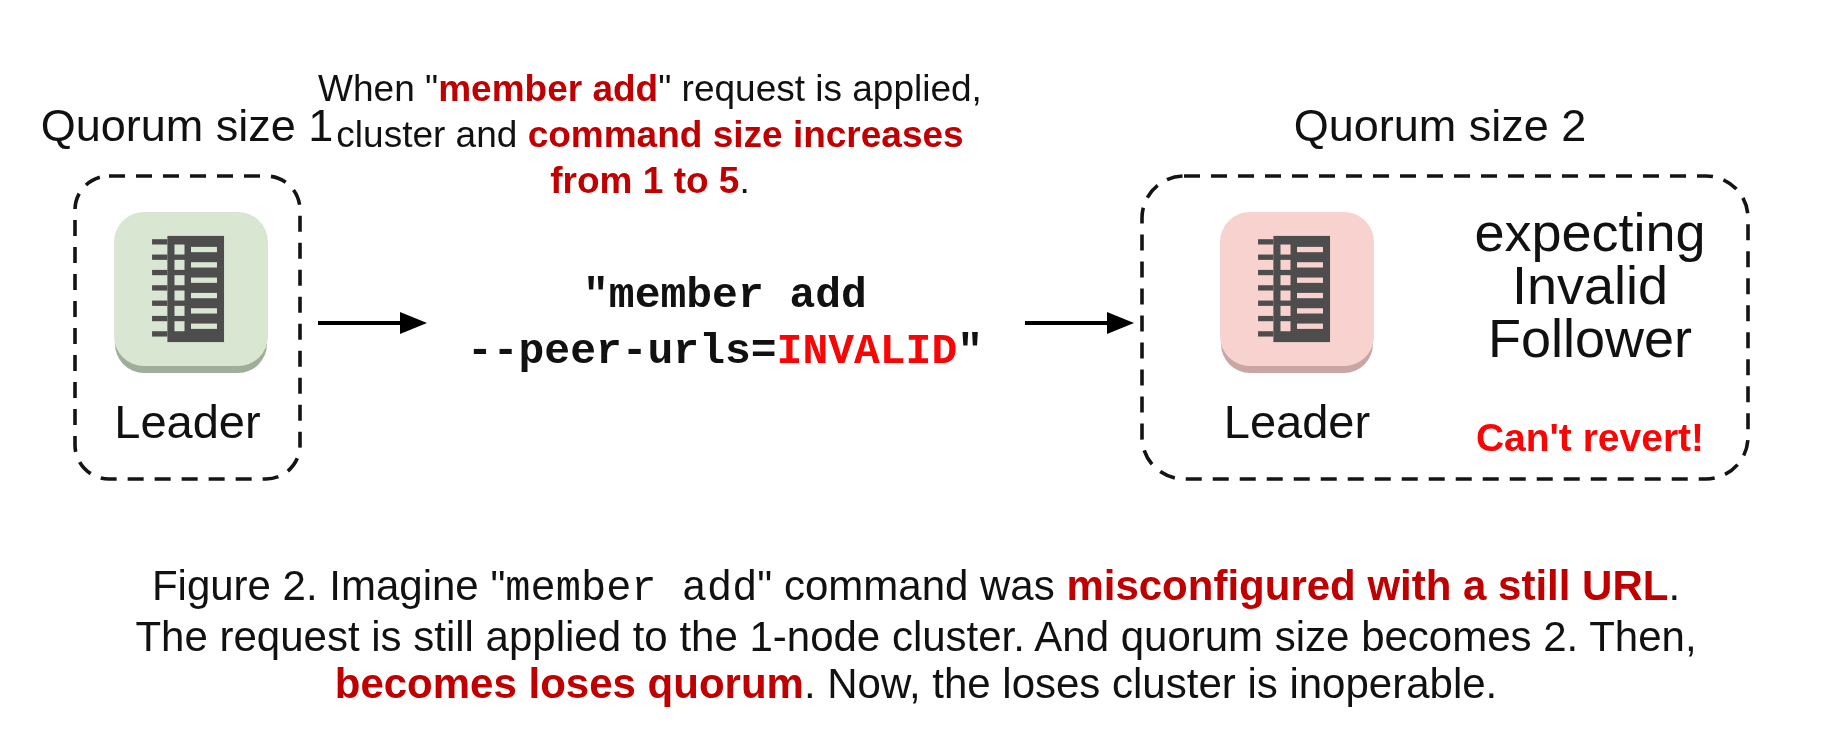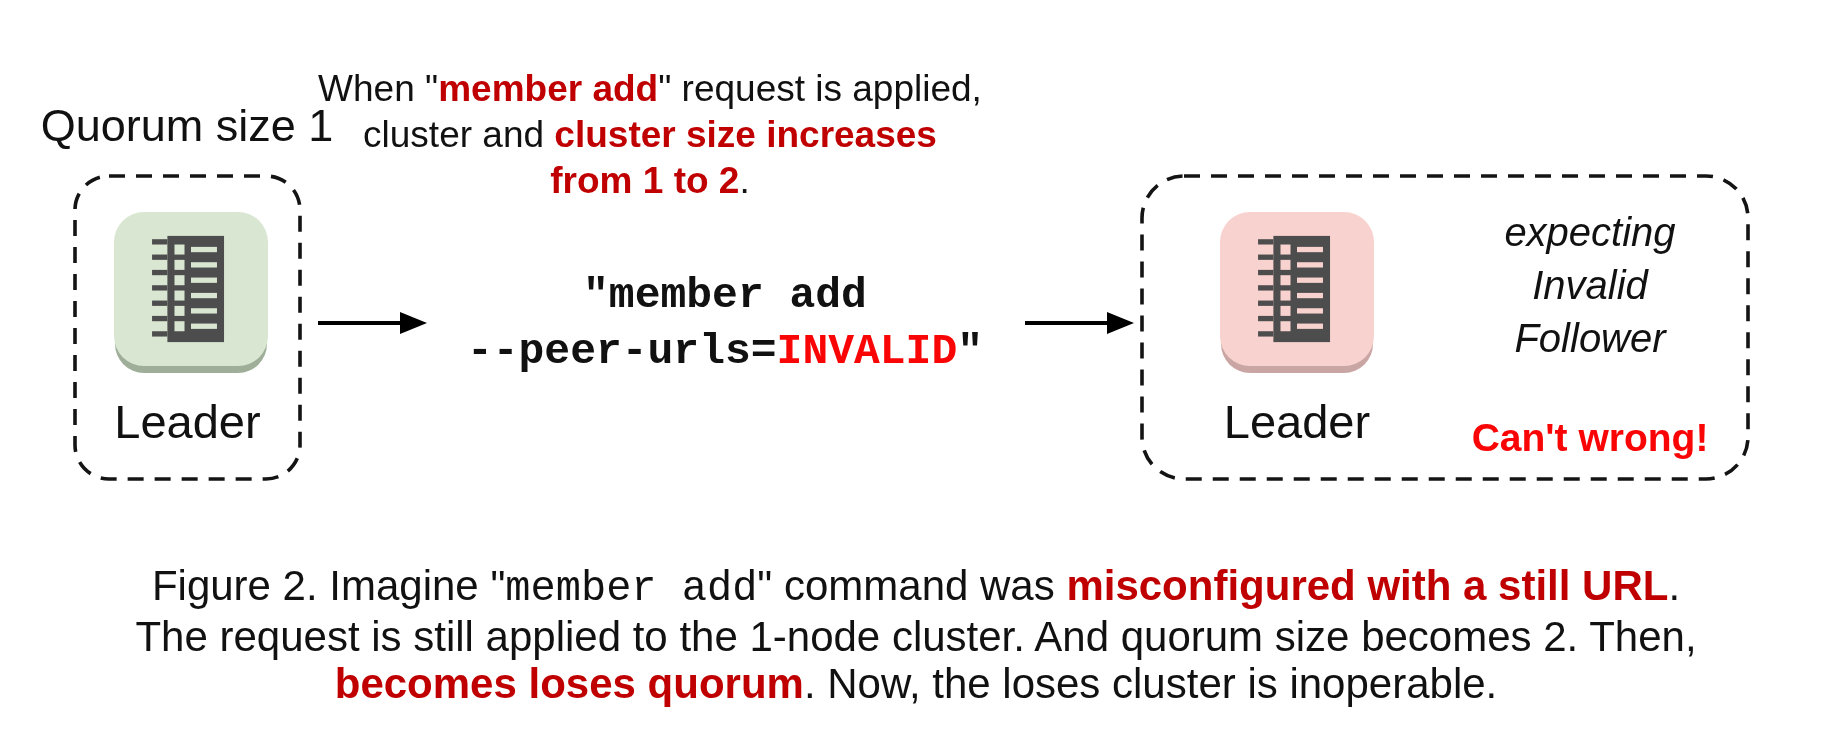--- a/index.html
+++ b/index.html
@@ -28,21 +28,21 @@
   }
   .node-tile.green{background:var(--green-bg);box-shadow:0 8px 0 -1px var(--green-shadow);}
   .node-tile.pink{background:var(--pink-bg);box-shadow:0 8px 0 -1px var(--pink-shadow);}
   .node-tile svg{width:118px;height:118px;}
   .node-label{font-size:47px;}
   .note{font-size:37px;line-height:46px;white-space:pre-line;}
   .command{
     font-family:"Liberation Mono","DejaVu Sans Mono",monospace;
     font-size:43px;line-height:56px;white-space:pre-line;font-weight:bold;
   }
-  .status-note{font-style:italic;font-size:40px;line-height:53px;white-space:pre-line;}
+  .status-note{font-size:54px;line-height:53px;white-space:pre-line;}
   .warning{font-size:39px;font-weight:bold;color:var(--red-bright);white-space:nowrap;}
   .caption{font-size:42px;line-height:47px;white-space:pre-line;}
   .rb{color:var(--red-dark);font-weight:bold;}
   .red-bright{color:var(--red-bright);}
   .mono{font-family:"Liberation Mono","DejaVu Sans Mono",monospace;}
   .it{}
   .arrow svg{display:block;}
 </style>
 </head>
 <body>
@@ -82,40 +82,41 @@
           <rect x="50" y="66.3" width="22" height="4.5"></rect>
         <rect x="36" y="77.3" width="8.5" height="8.5"></rect>
           <rect x="50" y="79.3" width="22" height="4.5"></rect>
       </g>
     </svg>
   </div>
 
   <div class="abs center node-label" style="left:73px;top:370px;width:229px;">Leader</div>
 
   <div class="abs center note" style="left:300px;top:42px;width:700px;"><span>When "</span><span class="rb">member add</span><span>" request is applied,
-cluster and </span><span class="rb">cluster size increases</span><span>
-</span><span class="rb">from 1 to 2</span><span>.</span></div>
+cluster and </span><span class="rb">command size increases</span><span>
+</span><span class="rb">from 1 to 5</span><span>.</span></div>
 
   <div class="abs arrow" style="left:316px;top:286px;">
     <svg width="112" height="26">
       <line x1="2" y1="13" x2="84" y2="13" stroke="#000" stroke-width="4"></line>
       <polygon points="84,2 111,13 84,24" fill="#000"></polygon>
     </svg>
   </div>
 
   <div class="abs center command" style="left:430px;top:244px;width:590px;"><span>"member add
 --peer-urls=</span><span class="red-bright">INVALID</span><span>"</span></div>
 
   <div class="abs arrow" style="left:1023px;top:286px;">
     <svg width="112" height="26">
       <line x1="2" y1="13" x2="84" y2="13" stroke="#000" stroke-width="4"></line>
       <polygon points="84,2 111,13 84,24" fill="#000"></polygon>
     </svg>
   </div>
 
+  <div class="abs center cluster-title" style="left:1285px;top:76px;width:310px;">Quorum size 2</div>
 
   <div class="dashed-box" style="left:1140px;top:150px;width:610px;height:307px;">
     <svg width="610" height="307">
       <rect x="2" y="2" width="606" height="303" rx="42" ry="42" fill="none" stroke="#141414" stroke-width="3.6" stroke-dasharray="16 11"></rect>
     </svg>
   </div>
 
   <div class="node-tile pink" style="left:1220px;top:188px;">
     <svg viewBox="0 0 100 100">
       <rect x="30" y="5" width="48" height="90" fill="var(--icon-dark)"></rect>
@@ -144,19 +145,19 @@
       </g>
     </svg>
   </div>
 
   <div class="abs center node-label" style="left:1212px;top:370px;width:170px;">Leader</div>
 
   <div class="abs center status-note" style="left:1440px;top:182px;width:300px;">expecting
 Invalid
 Follower</div>
 
-  <div class="abs center warning" style="left:1440px;top:392px;width:300px;">Can't wrong!</div>
+  <div class="abs center warning" style="left:1440px;top:392px;width:300px;">Can't revert!</div>
 
   <div class="abs center caption" style="left:0;top:538px;width:1832px;"><span class="it">Figure 2.</span><span> Imagine "</span><span class="mono">member add</span><span>" command was </span><span class="rb">misconfigured with a still URL</span><span>.
 The request is still applied to the 1-node cluster. And quorum size becomes 2. Then,
 </span><span class="rb">becomes loses quorum</span><span>. Now, the loses cluster is inoperable.</span></div>
 
 </div>
 
 </body></html>

